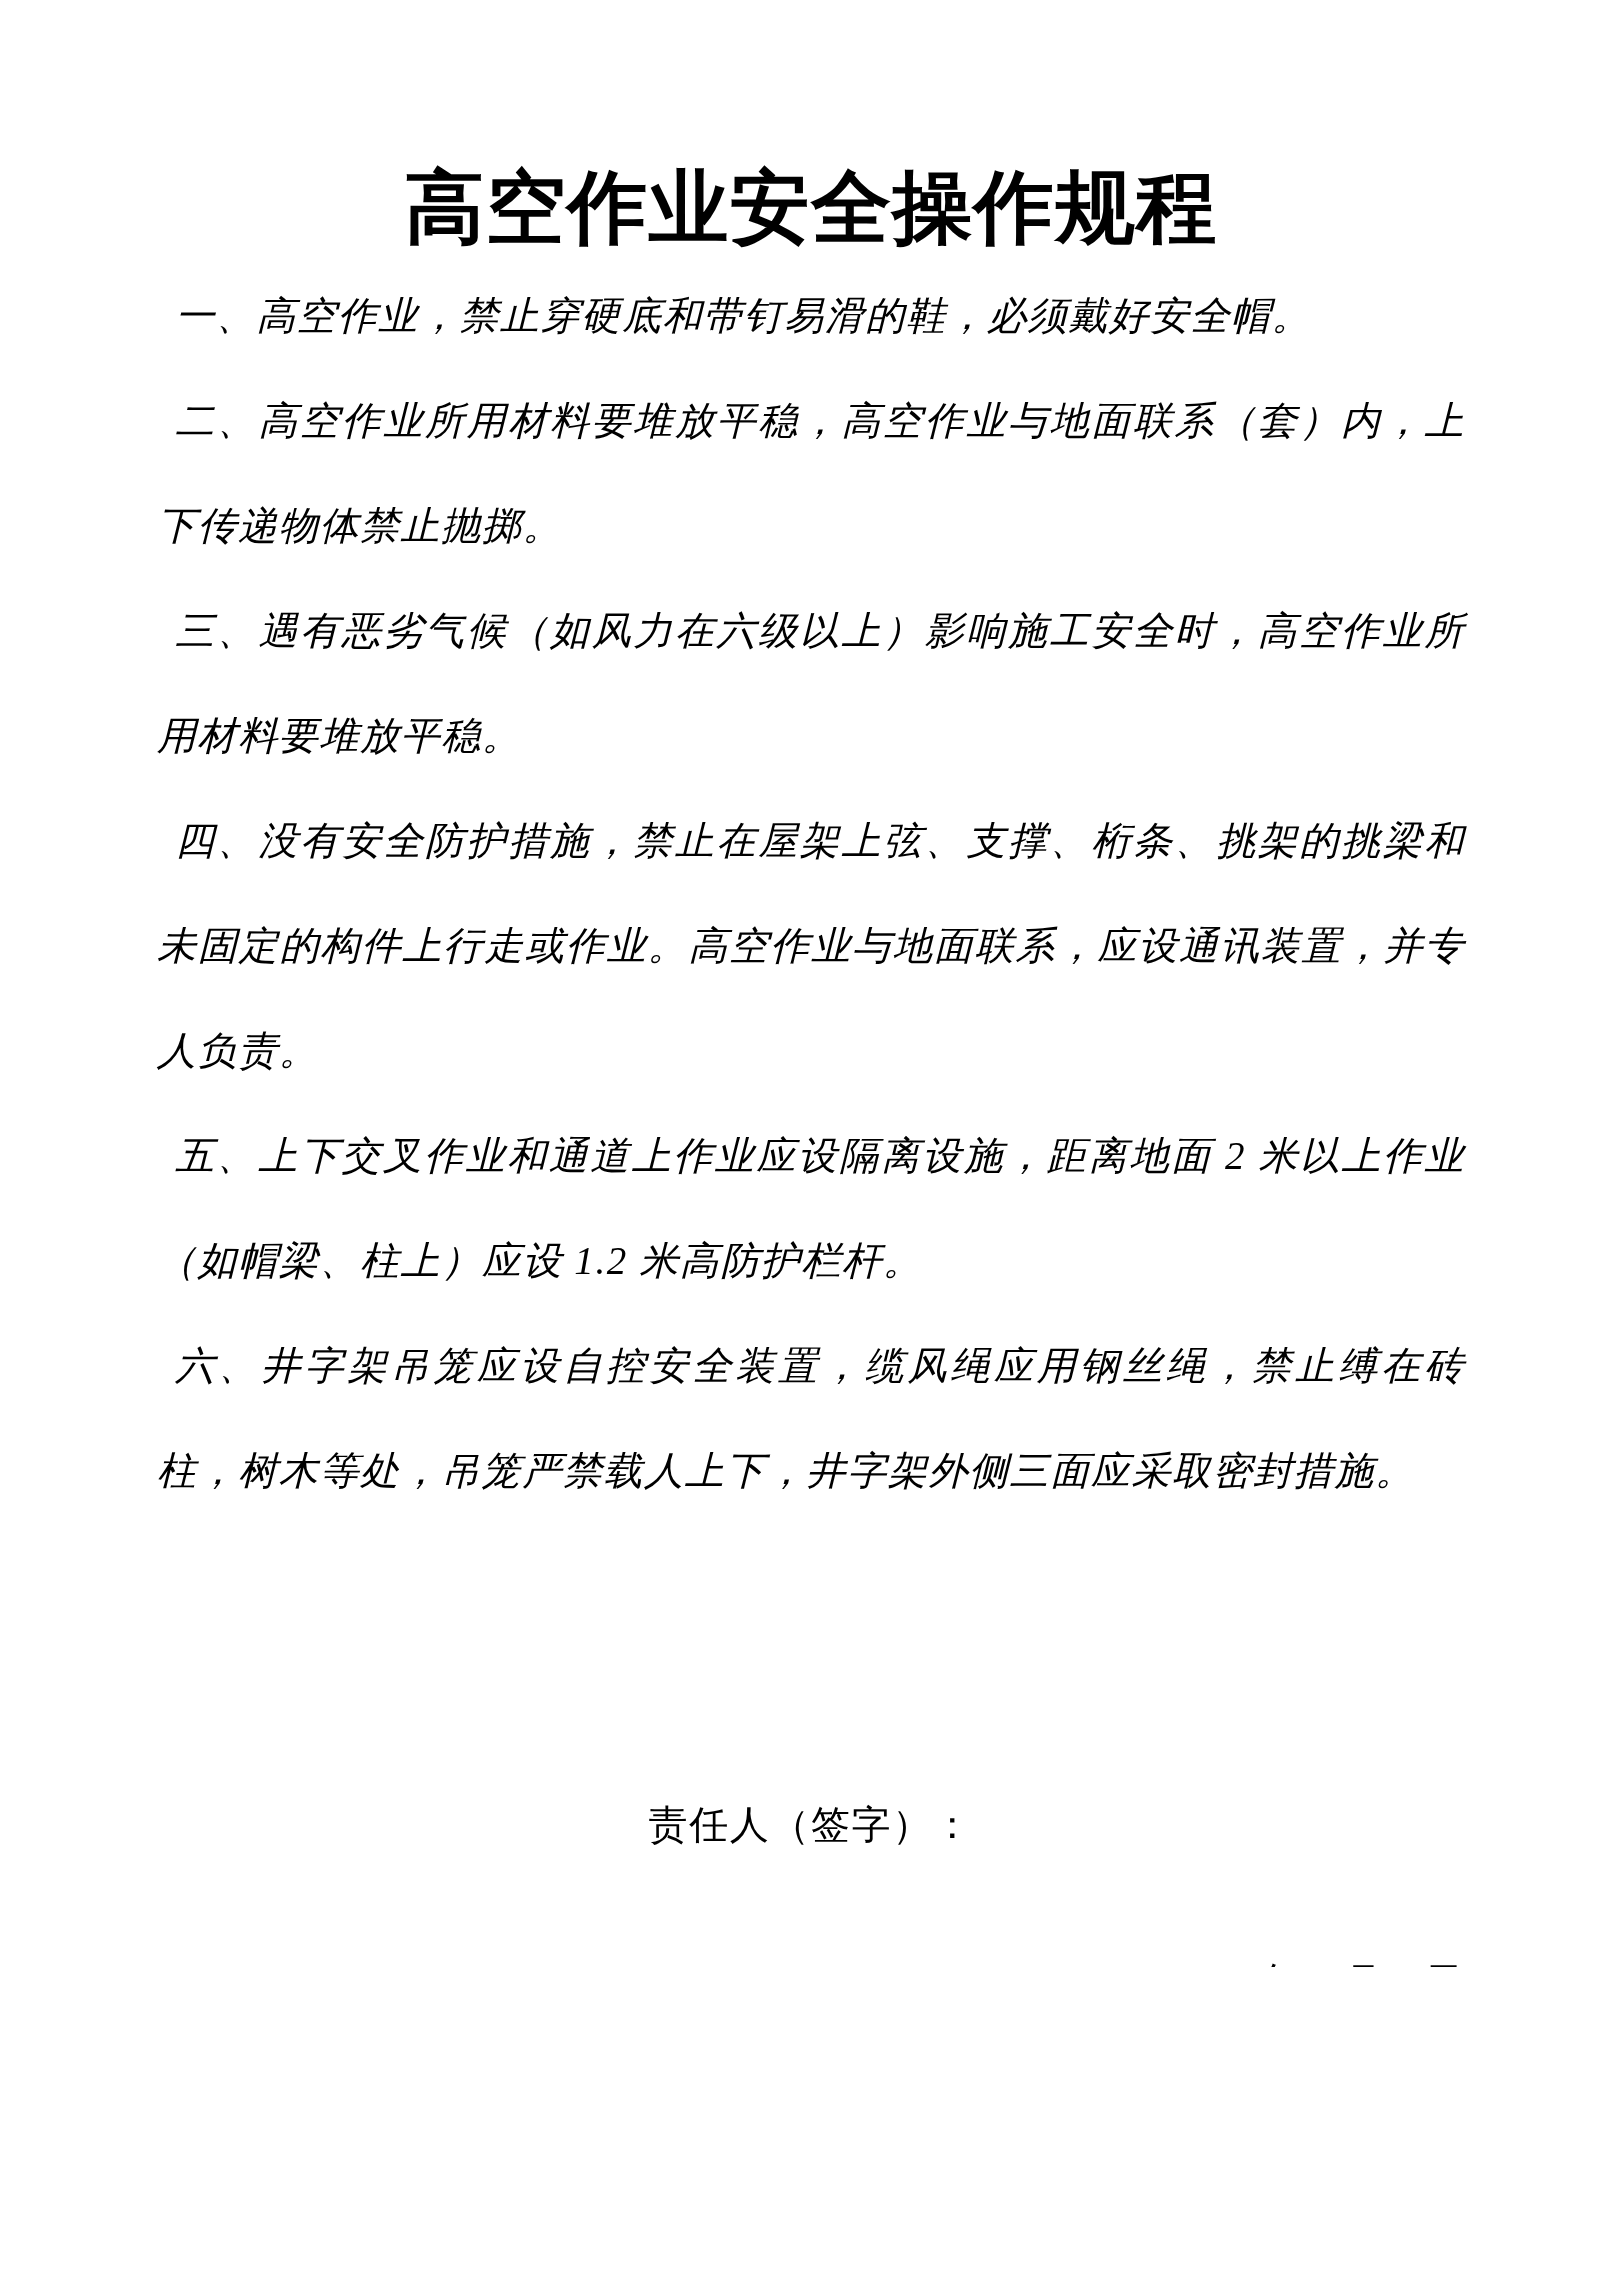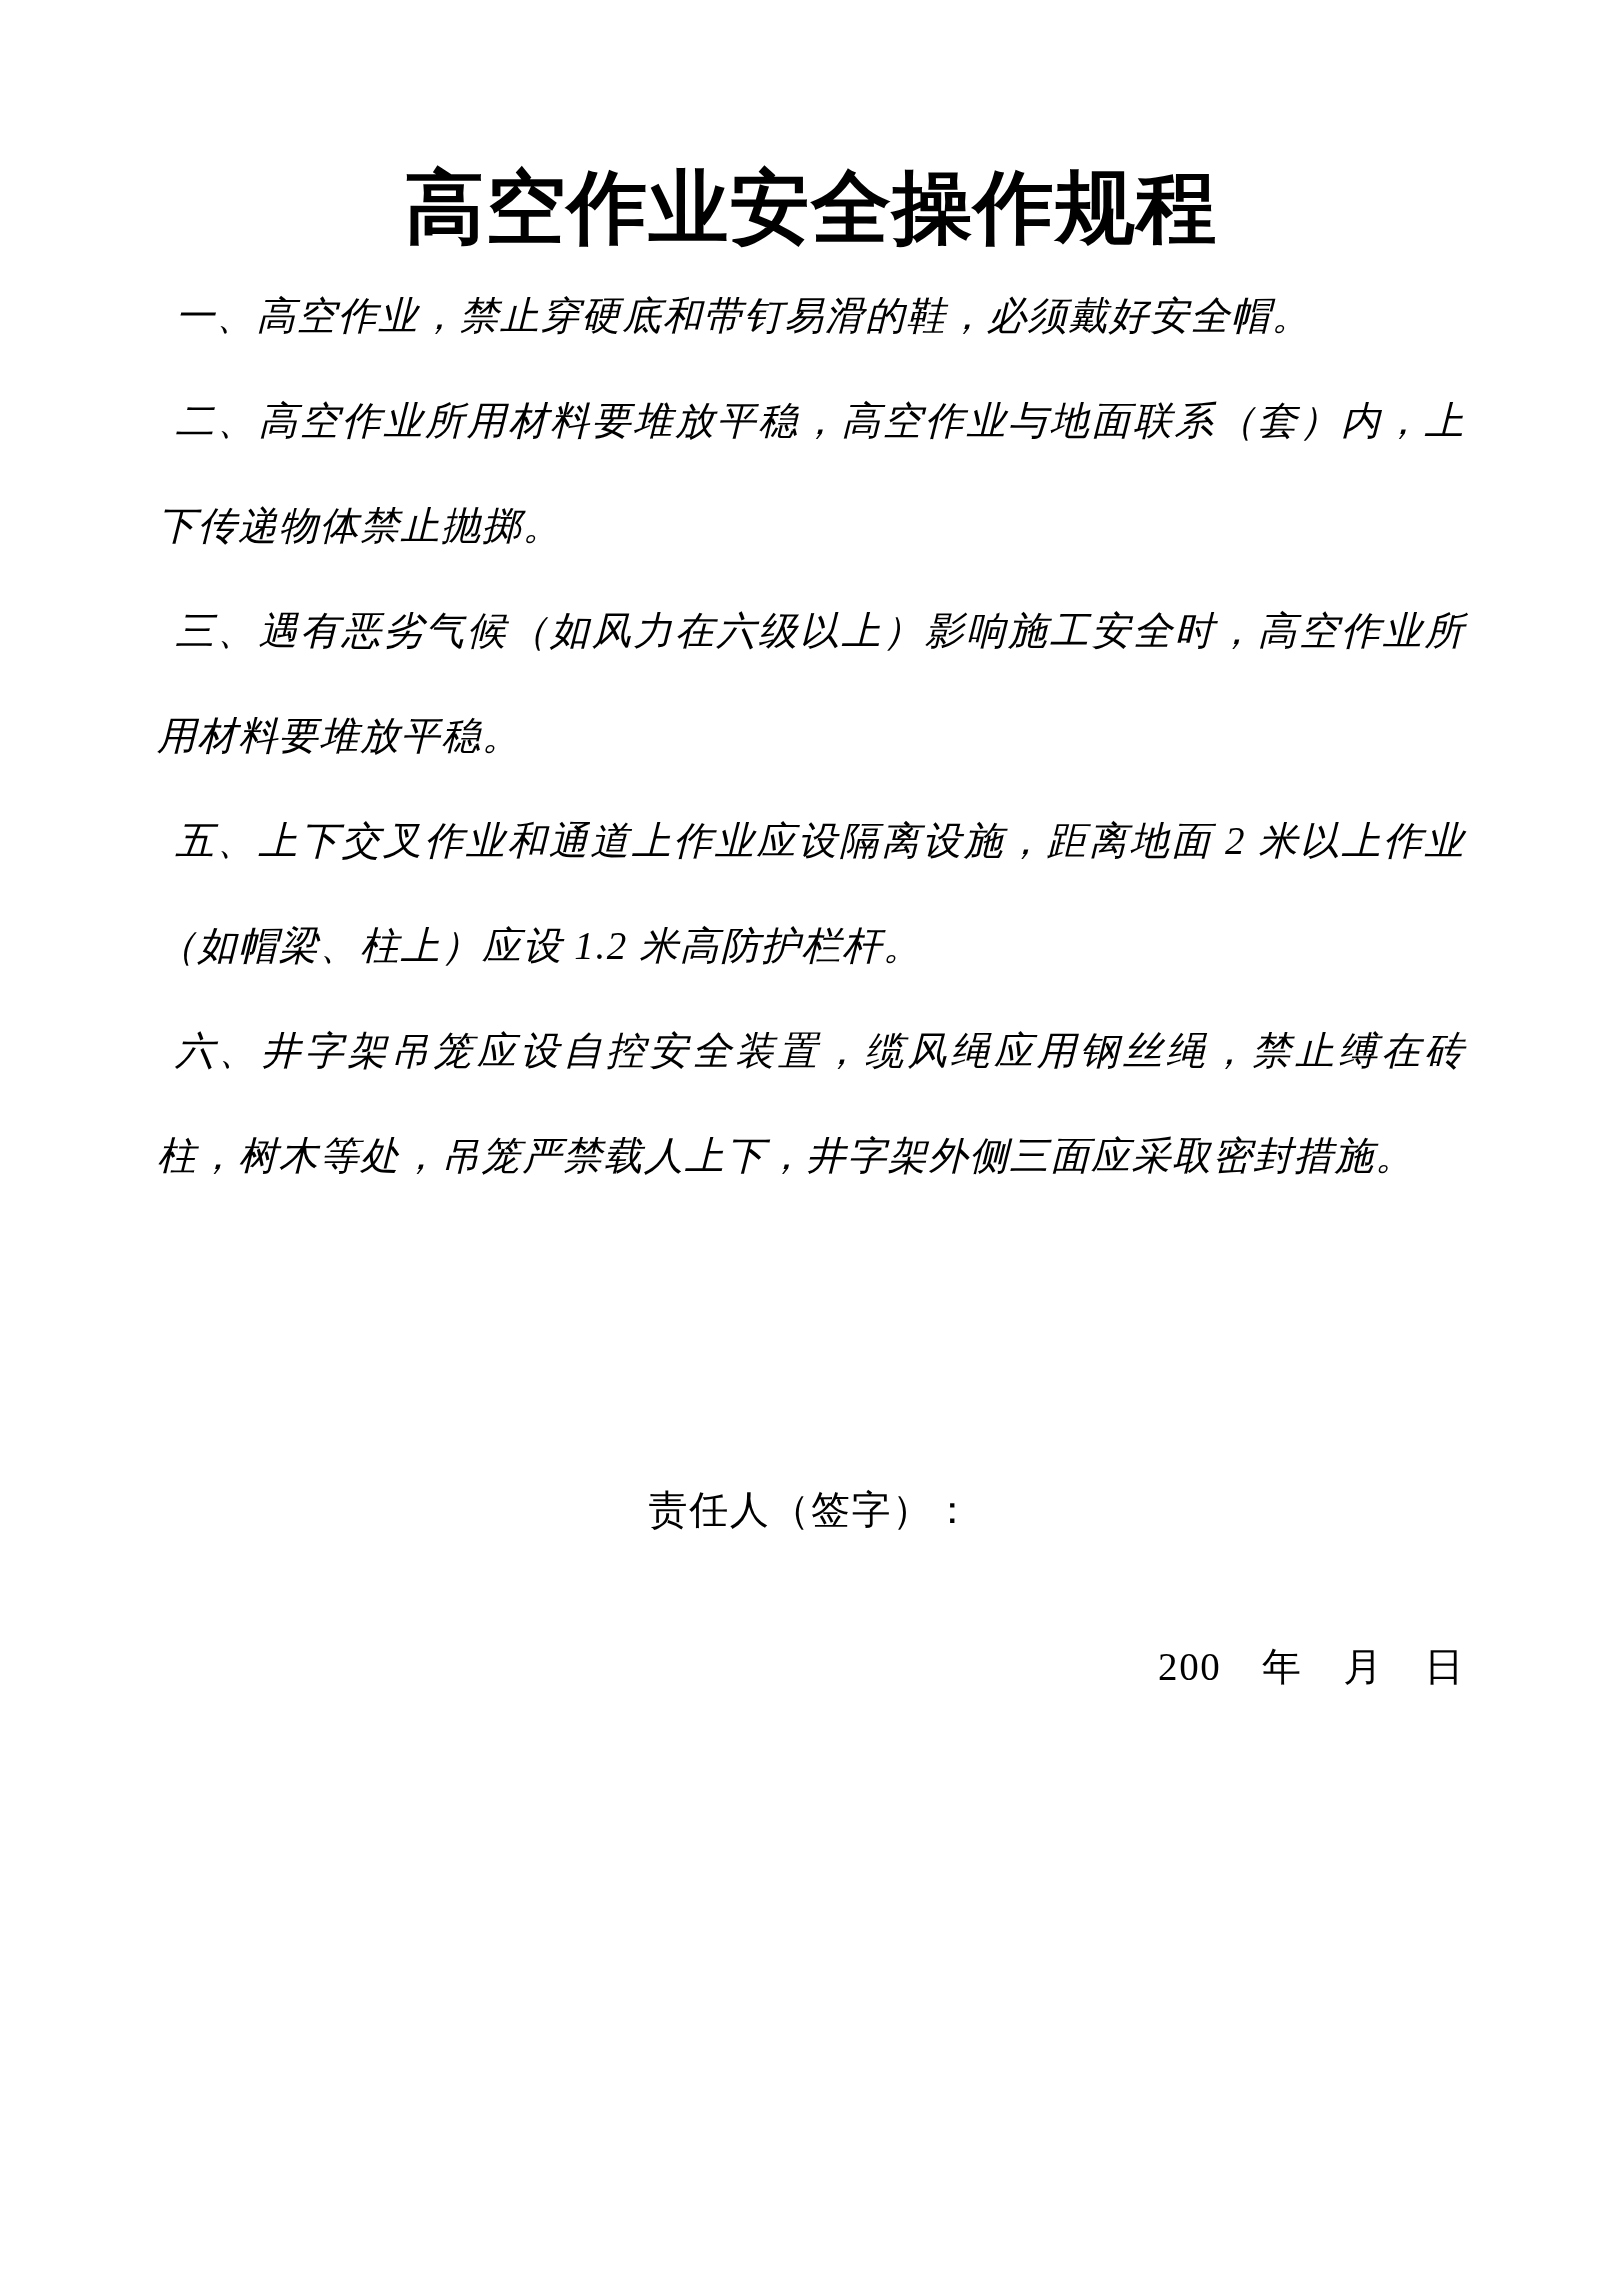--- a/index.html
+++ b/index.html
@@ -61,20 +61,21 @@
 </head>
 <body>
 
 <div class="page">
   <h1 class="title">高空作业安全操作规程</h1>
 
   <div class="body">
     <p class="para">一、高空作业，禁止穿硬底和带钉易滑的鞋，必须戴好安全帽。</p>
     <p class="para">二、高空作业所用材料要堆放平稳，高空作业与地面联系（套）内，上下传递物体禁止抛掷。</p>
     <p class="para">三、遇有恶劣气候（如风力在六级以上）影响施工安全时，高空作业所用材料要堆放平稳。</p>
+    <p class="para">四、没有安全防护措施，禁止在屋架上弦、支撑、桁条、挑架的挑梁和未固定的构件上行走或作业。高空作业与地面联系，应设通讯装置，并专人负责。</p>
     <p class="para">五、上下交叉作业和通道上作业应设隔离设施，距离地面 2 米以上作业（如帽梁、柱上）应设 1.2 米高防护栏杆。</p>
     <p class="para">六、井字架吊笼应设自控安全装置，缆风绳应用钢丝绳，禁止缚在砖柱，树木等处，吊笼严禁载人上下，井字架外侧三面应采取密封措施。</p>
   </div>
 
   <p class="signature">责任人（签字）：</p>
   <p class="date">200　年　月　日</p>
 </div>
 
 
 </body></html>

